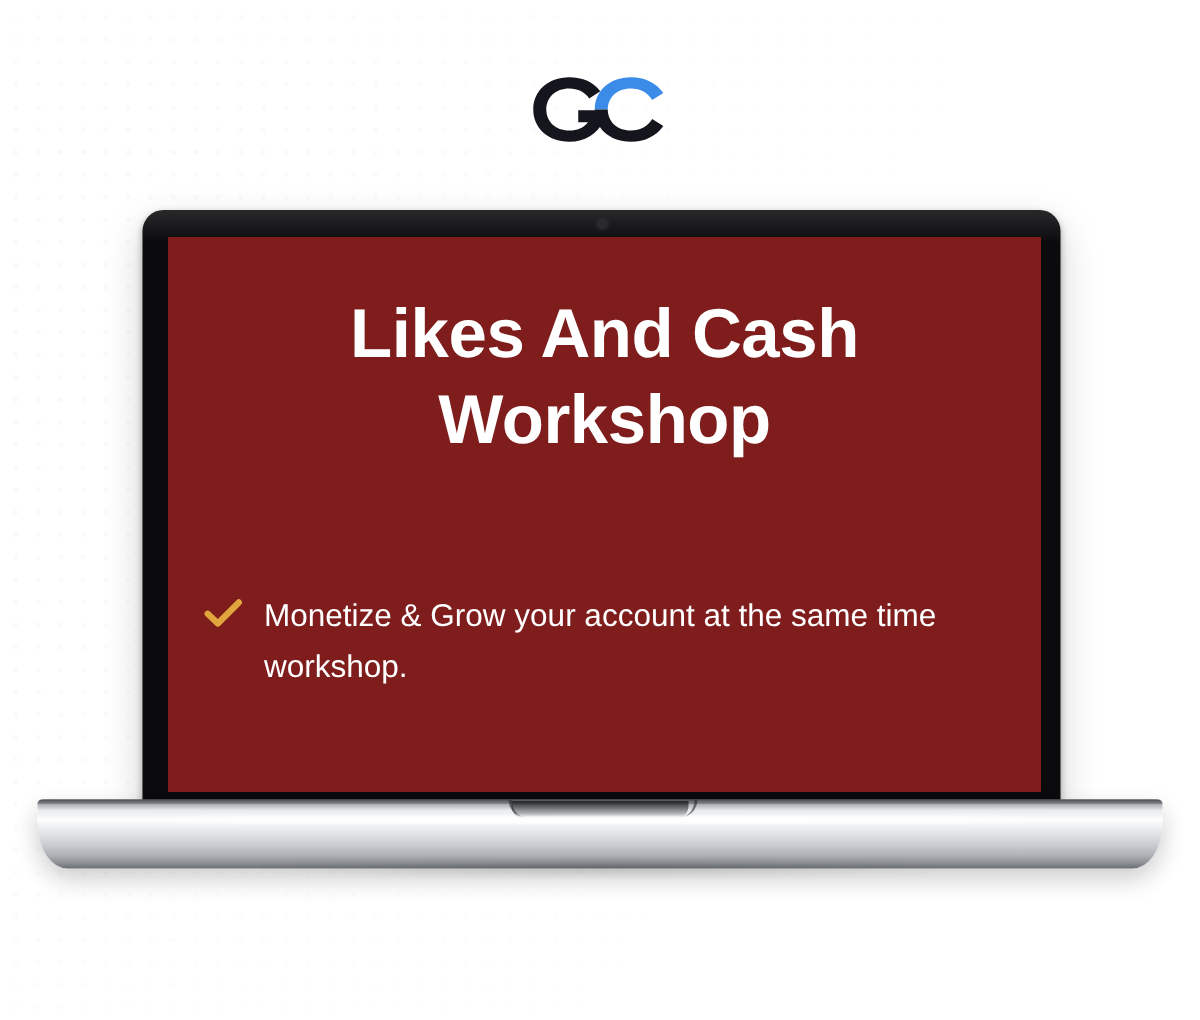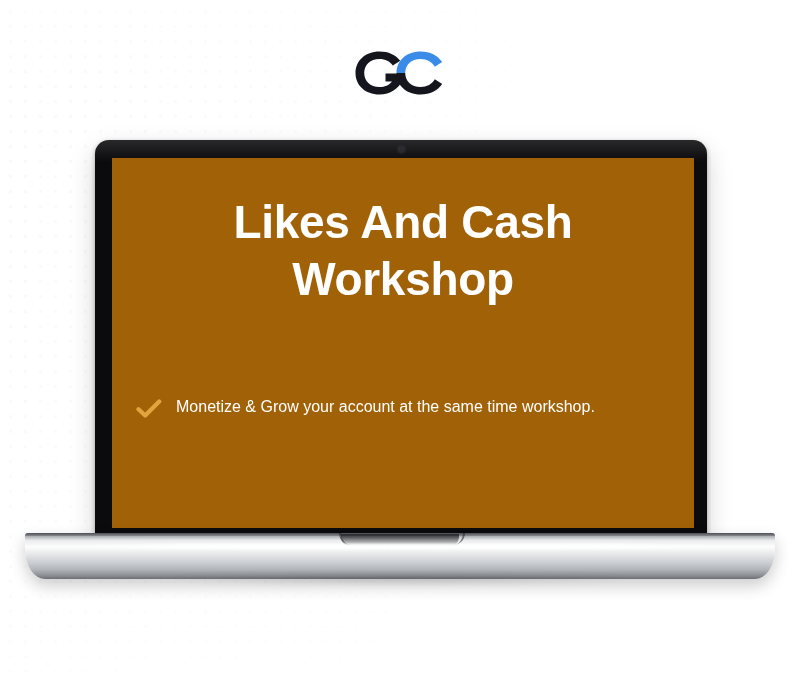--- a/index.html
+++ b/index.html
@@ -121,21 +121,21 @@
     background: #2a2a30;
     box-shadow: 0 0 3px 1px rgba(90,90,100,0.45);
   }
 
   .screen {
     position: absolute;
     left: 112px;
     top: 158px;
     width: 582px;
     height: 370px;
-    background: #a16207;
+    background: #7f1d1d;
     overflow: hidden;
   }
 
   .screen-title {
     position: absolute;
     left: 0;
     right: 0;
     top: 36px;
     text-align: center;
     color: #ffffff;
@@ -155,21 +155,21 @@
     display: flex;
     align-items: flex-start;
     gap: 14px;
   }
   .check-icon {
     flex: 0 0 auto;
     margin-top: 5px;
   }
   .bullet-text {
     color: #ffffff;
-    font-size: 16px;
+    font-size: 21px;
     line-height: 1.62;
     font-weight: normal;
   }
 
   
   .base {
     position: absolute;
     left: 25px;
     top: 533px;
     width: 750px;

